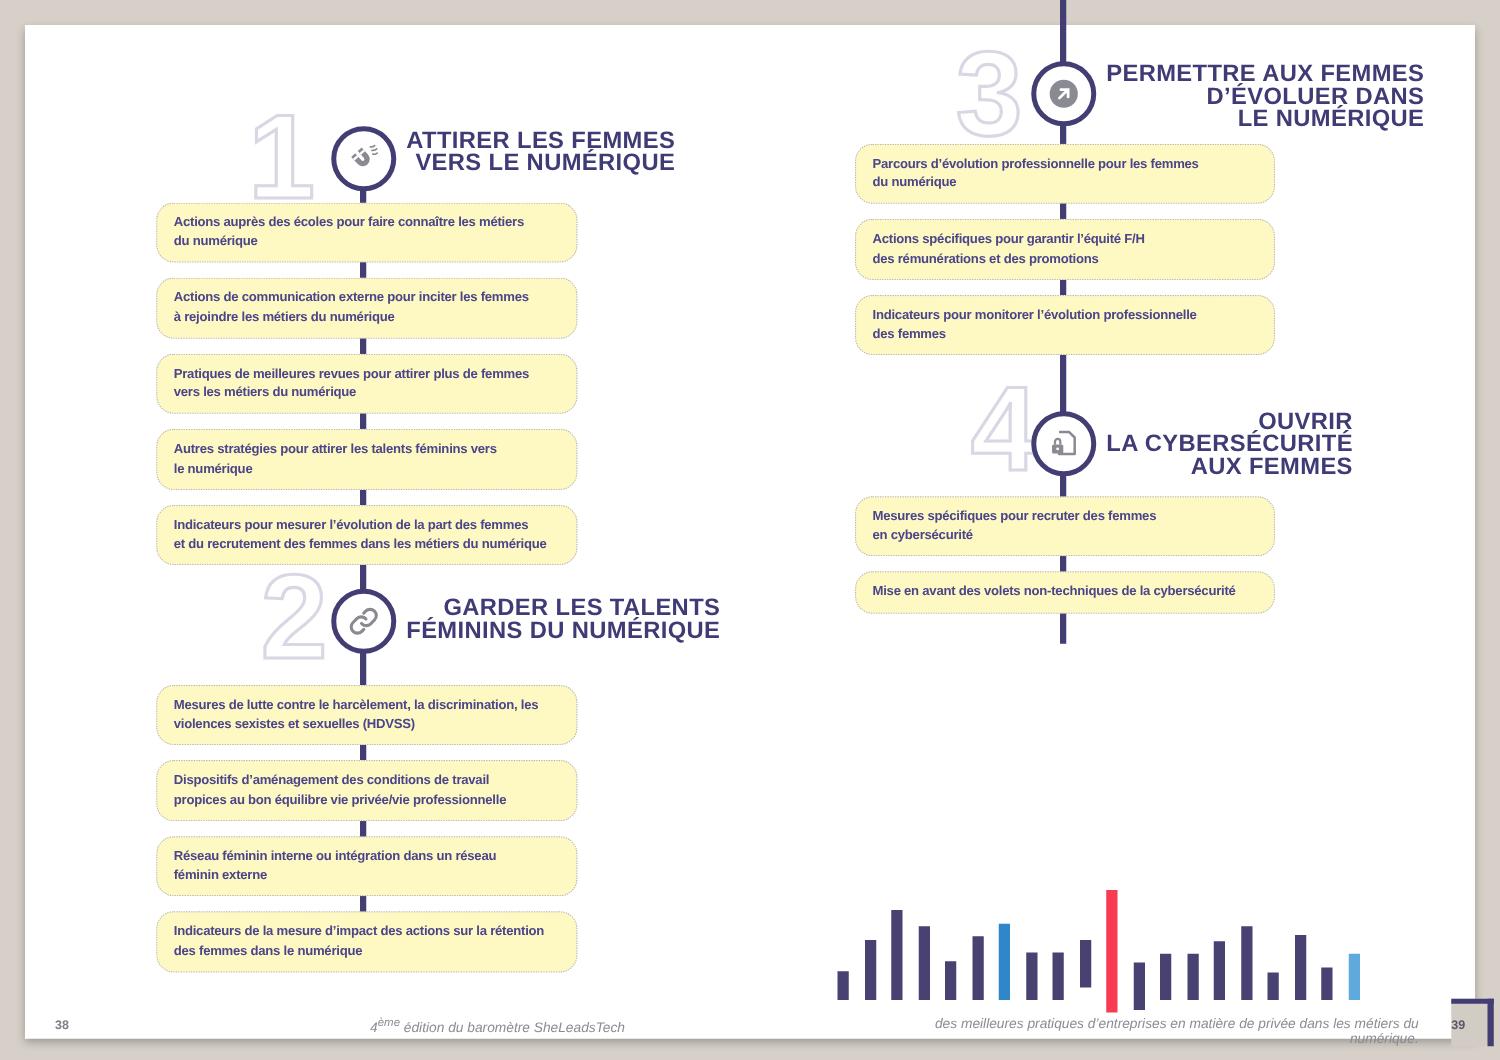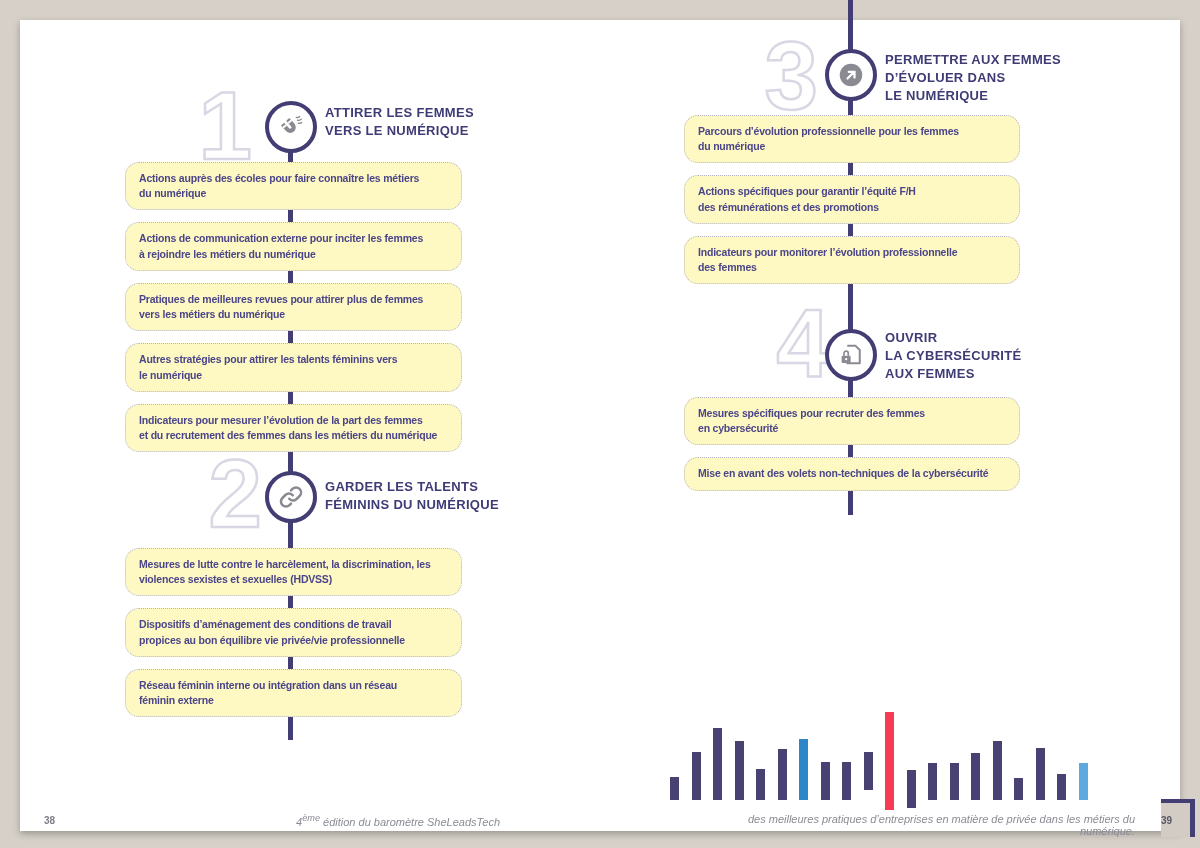--- a/index.html
+++ b/index.html
@@ -7,22 +7,22 @@
   #canvas{position:relative;width:1200px;height:848px;background:#d6d0c8;overflow:hidden;}
   .page{position:absolute;left:20px;top:20px;width:1160px;height:811px;background:#ffffff;
         box-shadow:0 3px 7px rgba(0,0,0,0.28);z-index:0;}
   .vline{position:absolute;width:5px;background:#423d73;z-index:1;}
   #vline-left{left:288px;top:130px;height:610px;}
   #vline-right{left:848px;top:0px;height:515px;}
   .big-num{position:absolute;z-index:2;font-size:96px;font-weight:bold;line-height:1;
            color:#ffffff;-webkit-text-stroke:2.5px #d8d7e3;text-align:right;}
   .circle{position:absolute;z-index:2;width:52px;height:52px;border:4px solid #423d73;border-radius:50%;
           background:#ffffff;box-sizing:border-box;display:flex;align-items:center;justify-content:center;}
-  .sec-title{position:absolute;z-index:2;color:#3e3b75;font-weight:bold;font-size:13px;
-             line-height:18px;letter-spacing:0.3px;}
+  .sec-title{position:absolute;z-index:2;color:#3e3b75;font-weight:bold;font-size:19px;
+             line-height:18px;letter-spacing:0.3px;text-align:right;}
   .stack{position:absolute;z-index:2;display:flex;flex-direction:column;gap:12px;}
   .item{background:#fef9c3;border:1.6px dotted #b5b4c2;border-radius:14px;padding:8px 13px;
         color:#4b4589;font-weight:bold;font-size:10.5px;letter-spacing:-0.2px;line-height:1.45;
         white-space:pre-line;box-sizing:border-box;}
   #bar-chart{position:absolute;left:670px;top:688px;width:424px;height:128px;z-index:2;}
   .bar{position:absolute;width:9px;}
   .footer-text{position:absolute;z-index:2;font-style:italic;color:#8b8b94;font-size:11px;text-align:right;}
   .page-num{position:absolute;z-index:2;color:#7e7d88;font-weight:bold;font-size:10px;}
   #corner-tab{position:absolute;z-index:3;left:1161px;top:799px;width:29px;height:34px;
               background:#d2ccc4;border-top:4px solid #423d73;border-right:5px solid #423d73;
@@ -83,20 +83,22 @@
     <div>GARDER LES TALENTS</div>
     <div>FÉMININS DU NUMÉRIQUE</div>
   </div>
   <div class="stack" style="left:125px;top:548px;width:337px">
     <div class="item">Mesures de lutte contre le harcèlement, la discrimination, les
 violences sexistes et sexuelles (HDVSS)</div>
     <div class="item">Dispositifs d’aménagement des conditions de travail
 propices au bon équilibre vie privée/vie professionnelle</div>
     <div class="item">Réseau féminin interne ou intégration dans un réseau
 féminin externe</div>
+    <div class="item">Indicateurs de la mesure d’impact des actions sur la rétention
+des femmes dans le numérique</div>
   </div>
 
   <div class="big-num" style="left:752px;top:28px;width:66px">3</div>
   <div class="circle" style="left:825px;top:49px">
     <svg class="icon-svg" viewBox="0 0 24 24">
       <circle cx="12" cy="12" r="9" fill="#8a8a92"></circle>
       <path d="M9.2 14.8 L14.4 9.6 M10.2 9.4 h4.6 v4.6" stroke="#ffffff" stroke-width="1.8" fill="none" stroke-linecap="round"></path>
     </svg>
   </div>
   <div class="sec-title" style="left:885px;top:51px">

